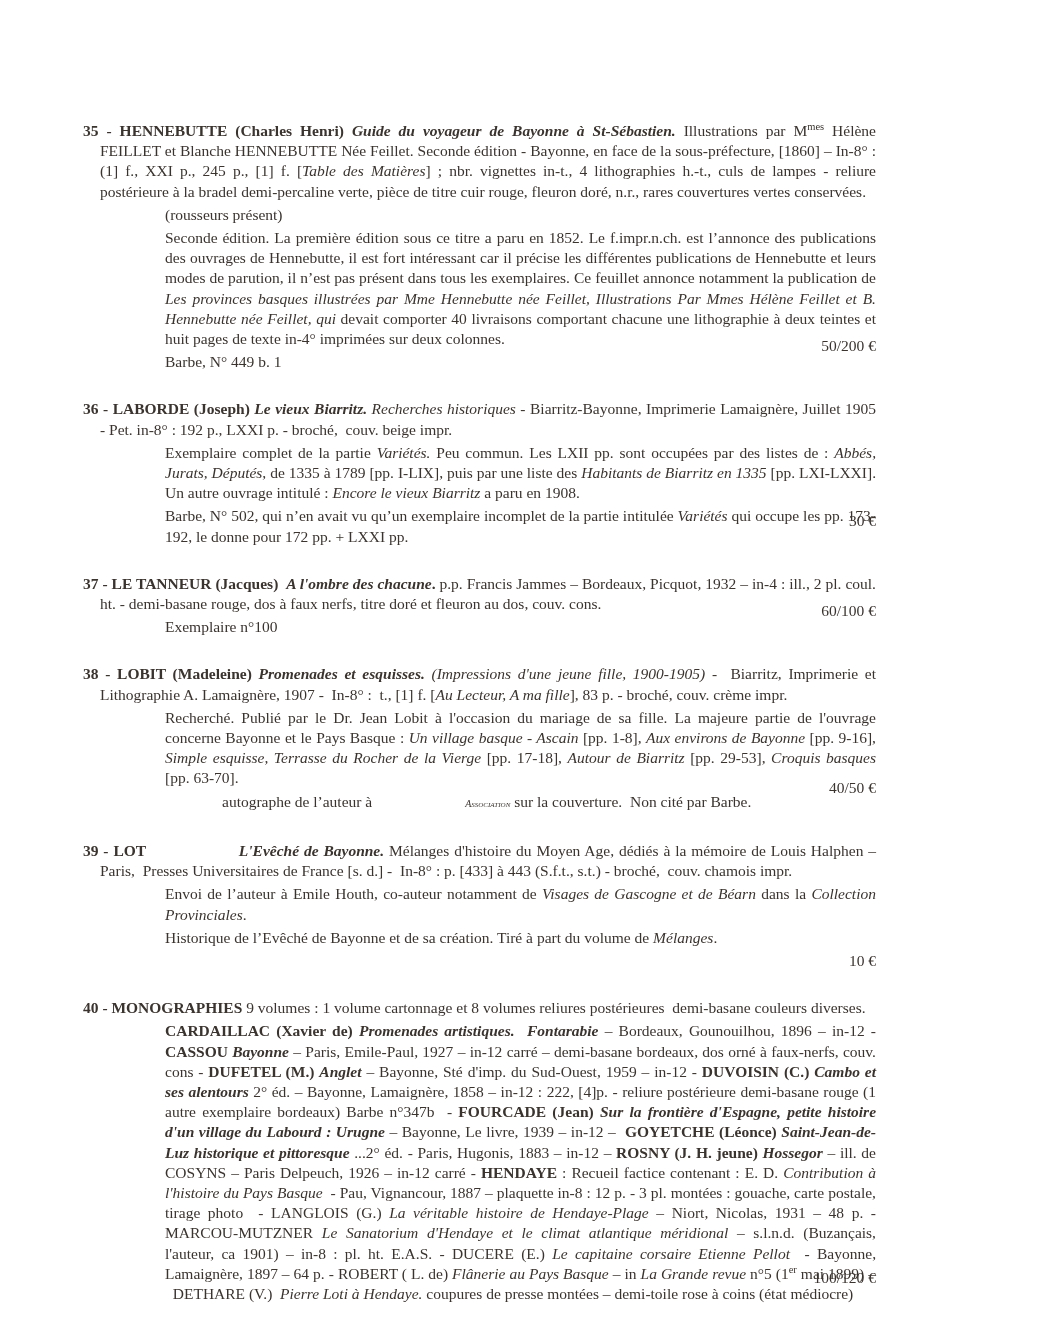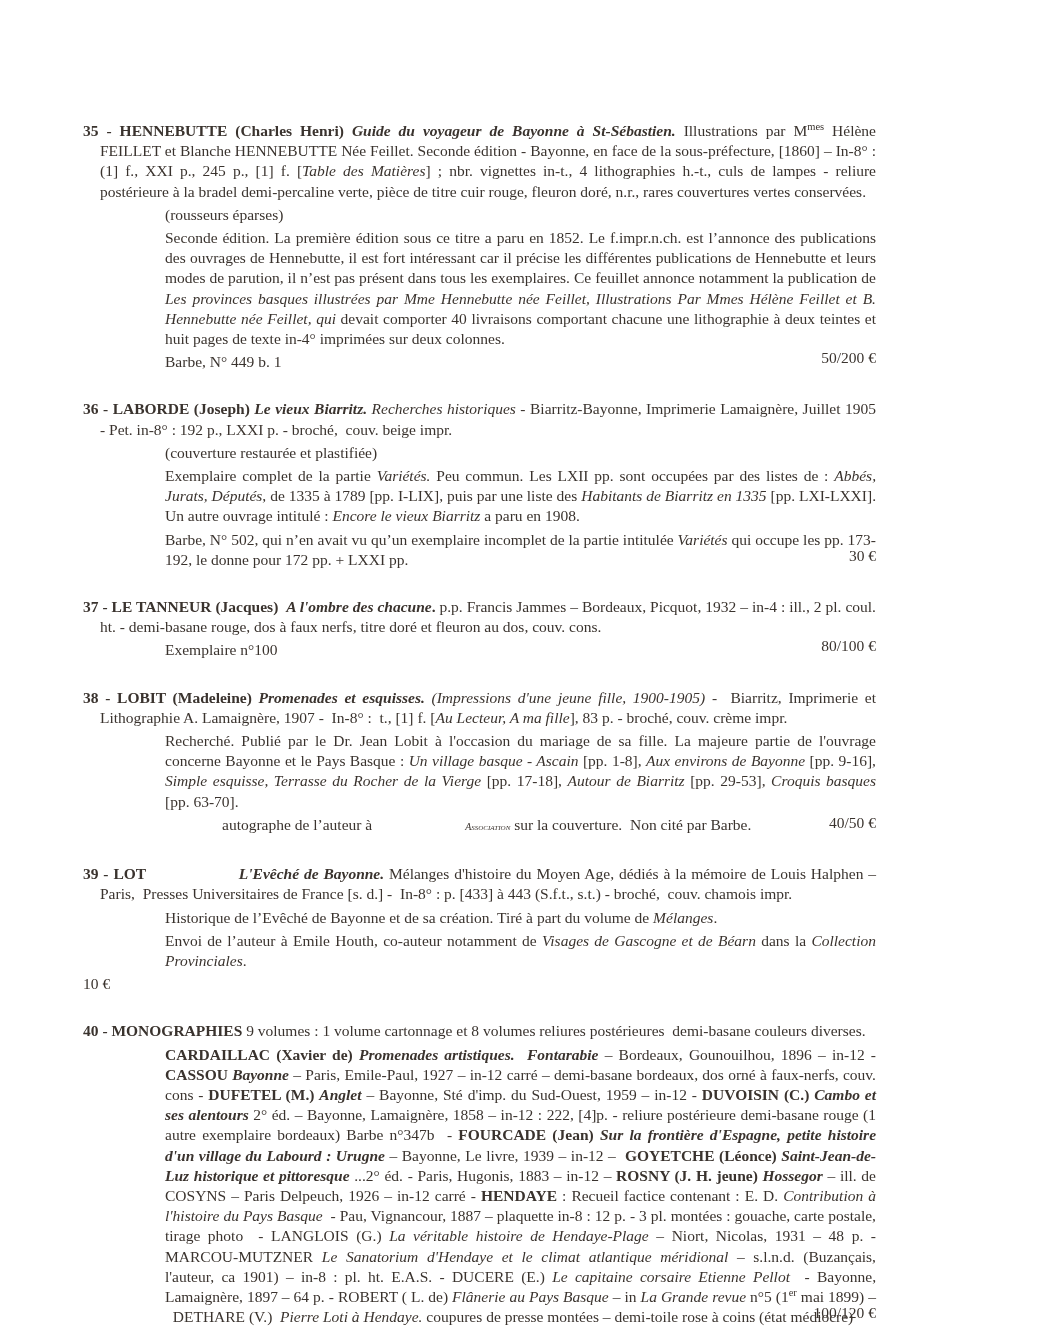--- a/index.html
+++ b/index.html
@@ -20,63 +20,62 @@
   .para{
     position:relative;
     margin:0 0 3px 0;
     font-size:15.5px;
     line-height:20.2px;
     text-align:justify;
   }
   .para-header{padding-left:17px;text-indent:-17px;}
   .para-note{margin-left:82px;}
   .para-note-deep{margin-left:139px;}
-  .para-price-line{text-align:left;}
+  .para-price-line{text-align:right;}
   .seg-r{font-style:normal;font-weight:normal;}
   .seg-b{font-weight:bold;}
   .seg-i{font-style:italic;}
   .seg-bi{font-weight:bold;font-style:italic;}
   .seg-sup{vertical-align:super;font-size:10.5px;line-height:0;}
   .seg-sci{font-style:italic;font-variant:small-caps;font-size:10px;}
   .price{
-    position:absolute;right:0;bottom:4px;
+    position:absolute;right:0;bottom:16px;
     font-style:normal;font-weight:normal;
     white-space:nowrap;
   }
 </style>
 </head>
 <body>
 
 <main class="page">
   <section id="entries">
       <article class="entry">
         <p class="para para-header"><span class="seg-b">35 - HENNEBUTTE (Charles Henri) </span><span class="seg-bi">Guide du voyageur de Bayonne à St-Sébastien.</span><span class="seg-r"> Illustrations par M</span><span class="seg-sup">mes</span><span class="seg-r"> Hélène FEILLET et Blanche HENNEBUTTE Née Feillet. Seconde édition - Bayonne, en face de la sous-préfecture, [1860] – In-8° : (1] f., XXI p., 245 p., [1] f. [</span><span class="seg-i">Table des Matières</span><span class="seg-r">] ; nbr. vignettes in-t., 4 lithographies h.-t., culs de lampes - reliure postérieure à la bradel demi-percaline verte, pièce de titre cuir rouge, fleuron doré, n.r., rares couvertures vertes conservées.</span></p>
-        <p class="para para-note"><span class="seg-r">(rousseurs éparses)</span></p>
+        <p class="para para-note"><span class="seg-r">(rousseurs présent)</span></p>
         <p class="para para-note"><span class="seg-r">Seconde édition. La première édition sous ce titre a paru en 1852. Le f.impr.n.ch. est l’annonce des publications des ouvrages de Hennebutte, il est fort intéressant car il précise les différentes publications de Hennebutte et leurs modes de parution, il n’est pas présent dans tous les exemplaires. Ce feuillet annonce notamment la publication de </span><span class="seg-i">Les provinces basques illustrées par Mme Hennebutte née Feillet, Illustrations Par Mmes Hélène Feillet et B. Hennebutte née Feillet, qui</span><span class="seg-r"> devait comporter 40 livraisons comportant chacune une lithographie à deux teintes et huit pages de texte in-4° imprimées sur deux colonnes.</span></p>
         <p class="para para-note"><span class="seg-r">Barbe, N° 449 b. 1</span><span class="price">50/200 €</span></p>
       </article>
       <article class="entry">
         <p class="para para-header"><span class="seg-b">36 - LABORDE (Joseph) </span><span class="seg-bi">Le vieux Biarritz.</span><span class="seg-i"> Recherches historiques</span><span class="seg-r"> - Biarritz-Bayonne, Imprimerie Lamaignère, Juillet 1905 - Pet. in-8° : 192 p., LXXI p. - broché,&nbsp; couv. beige impr.</span></p>
-        <p class="para para-note"><span class="seg-r">(couverture restaurée et plastifiée)</span></p>
         <p class="para para-note"><span class="seg-r">Exemplaire complet de la partie </span><span class="seg-i">Variétés.</span><span class="seg-r"> Peu commun. Les LXII pp. sont occupées par des listes de : </span><span class="seg-i">Abbés, Jurats, Députés</span><span class="seg-r">, de 1335 à 1789 [pp. I-LIX], puis par une liste des </span><span class="seg-i">Habitants de Biarritz en 1335</span><span class="seg-r"> [pp. LXI-LXXI]. Un autre ouvrage intitulé : </span><span class="seg-i">Encore le vieux Biarritz</span><span class="seg-r"> a paru en 1908.</span></p>
         <p class="para para-note"><span class="seg-r">Barbe, N° 502, qui n’en avait vu qu’un exemplaire incomplet de la partie intitulée </span><span class="seg-i">Variétés</span><span class="seg-r"> qui occupe les pp. 173-192, le donne pour 172 pp. + LXXI pp.</span><span class="price">30 €</span></p>
       </article>
       <article class="entry">
         <p class="para para-header"><span class="seg-b">37 - LE TANNEUR (Jacques)&nbsp; </span><span class="seg-bi">A l'ombre des chacune</span><span class="seg-b">.</span><span class="seg-r"> p.p. Francis Jammes – Bordeaux, Picquot, 1932 – in-4 : ill., 2 pl. coul. ht. - demi-basane rouge, dos à faux nerfs, titre doré et fleuron au dos, couv. cons.</span></p>
-        <p class="para para-note"><span class="seg-r">Exemplaire n°100</span><span class="price">80/100 €</span></p>
+        <p class="para para-note"><span class="seg-r">Exemplaire n°100</span><span class="price">60/100 €</span></p>
       </article>
       <article class="entry">
         <p class="para para-header"><span class="seg-b">38 - LOBIT (Madeleine) </span><span class="seg-bi">Promenades et esquisses.</span><span class="seg-i"> (Impressions d'une jeune fille, 1900-1905) -</span><span class="seg-r">&nbsp; Biarritz, Imprimerie et Lithographie A. Lamaignère, 1907 -&nbsp; In-8° :&nbsp; t., [1] f. [</span><span class="seg-i">Au Lecteur, A ma fille</span><span class="seg-r">], 83 p. - broché, couv. crème impr.</span></p>
         <p class="para para-note"><span class="seg-r">Recherché. Publié par le Dr. Jean Lobit à l'occasion du mariage de sa fille. La majeure partie de l'ouvrage concerne Bayonne et le Pays Basque : </span><span class="seg-i">Un village basque - Ascain</span><span class="seg-r"> [pp. 1-8], </span><span class="seg-i">Aux environs de Bayonne</span><span class="seg-r"> [pp. 9-16], </span><span class="seg-i">Simple esquisse, Terrasse du Rocher de la Vierge</span><span class="seg-r"> [pp. 17-18], </span><span class="seg-i">Autour de Biarritz</span><span class="seg-r"> [pp. 29-53], </span><span class="seg-i">Croquis basques</span><span class="seg-r"> [pp. 63-70].</span></p>
         <p class="para para-note-deep"><span class="seg-r">autographe de l’auteur à&nbsp;&nbsp;&nbsp;&nbsp;&nbsp;&nbsp;&nbsp;&nbsp;&nbsp;&nbsp;&nbsp;&nbsp;&nbsp;&nbsp;&nbsp;&nbsp;&nbsp;&nbsp;&nbsp;&nbsp;&nbsp;&nbsp;&nbsp;&nbsp;</span><span class="seg-sci">Association</span><span class="seg-r"> sur la couverture.&nbsp; Non cité par Barbe.</span><span class="price">40/50 €</span></p>
       </article>
       <article class="entry">
         <p class="para para-header"><span class="seg-b">39 - LOT</span><span class="seg-r">&nbsp;&nbsp;&nbsp;&nbsp;&nbsp;&nbsp;&nbsp;&nbsp;&nbsp;&nbsp;&nbsp;&nbsp;&nbsp;&nbsp;&nbsp;&nbsp;&nbsp;&nbsp;&nbsp;</span><span class="seg-bi">L'Evêché de Bayonne.</span><span class="seg-r"> Mélanges d'histoire du Moyen Age, dédiés à la mémoire de Louis Halphen – Paris,&nbsp; Presses Universitaires de France [s. d.] -&nbsp; In-8° : p. [433] à 443 (S.f.t., s.t.) - broché,&nbsp; couv. chamois impr.</span></p>
+        <p class="para para-note"><span class="seg-r">Envoi de l’auteur à Emile Houth, co-auteur notamment de </span><span class="seg-i">Visages de Gascogne et de Béarn</span><span class="seg-r"> dans la </span><span class="seg-i">Collection Provinciales</span><span class="seg-r">.</span></p>
         <p class="para para-note"><span class="seg-r">Historique de l’Evêché de Bayonne et de sa création. Tiré à part du volume de </span><span class="seg-i">Mélanges</span><span class="seg-r">.</span></p>
-        <p class="para para-note"><span class="seg-r">Envoi de l’auteur à Emile Houth, co-auteur notamment de </span><span class="seg-i">Visages de Gascogne et de Béarn</span><span class="seg-r"> dans la </span><span class="seg-i">Collection Provinciales</span><span class="seg-r">.</span></p>
         <p class="para para-price-line"><span class="seg-r">10 €</span></p>
       </article>
       <article class="entry">
         <p class="para para-header"><span class="seg-b">40 - MONOGRAPHIES </span><span class="seg-r">9 volumes : 1 volume cartonnage et 8 volumes reliures postérieures&nbsp; demi-basane couleurs diverses.</span></p>
         <p class="para para-note"><span class="seg-b">CARDAILLAC (Xavier de) </span><span class="seg-bi">Promenades artistiques.&nbsp; Fontarabie</span><span class="seg-r"> – Bordeaux, Gounouilhou, 1896 – in-12 - </span><span class="seg-b">CASSOU </span><span class="seg-bi">Bayonne</span><span class="seg-r"> – Paris, Emile-Paul, 1927 – in-12 carré – demi-basane bordeaux, dos orné à faux-nerfs, couv. cons - </span><span class="seg-b">DUFETEL (M.) </span><span class="seg-bi">Anglet</span><span class="seg-r"> – Bayonne, Sté d'imp. du Sud-Ouest, 1959 – in-12 - </span><span class="seg-b">DUVOISIN (C.) </span><span class="seg-bi">Cambo et ses alentours</span><span class="seg-r"> 2° éd. – Bayonne, Lamaignère, 1858 – in-12 : 222, [4]p. - reliure postérieure demi-basane rouge (1 autre exemplaire bordeaux) Barbe n°347b&nbsp; - </span><span class="seg-b">FOURCADE (Jean) </span><span class="seg-bi">Sur la frontière d'Espagne, petite histoire d'un village du Labourd : Urugne</span><span class="seg-r"> – Bayonne, Le livre, 1939 – in-12 –&nbsp; </span><span class="seg-b">GOYETCHE (Léonce) </span><span class="seg-bi">Saint-Jean-de-Luz historique et pittoresque</span><span class="seg-r"> ...2° éd. - Paris, Hugonis, 1883 – in-12 – </span><span class="seg-b">ROSNY (J. H. jeune) </span><span class="seg-bi">Hossegor</span><span class="seg-r"> – ill. de COSYNS – Paris Delpeuch, 1926 – in-12 carré - </span><span class="seg-b">HENDAYE</span><span class="seg-r"> : Recueil factice contenant : E. D. </span><span class="seg-i">Contribution à l'histoire du Pays Basque</span><span class="seg-r">&nbsp; - Pau, Vignancour, 1887 – plaquette in-8 : 12 p. - 3 pl. montées : gouache, carte postale, tirage photo&nbsp; - LANGLOIS (G.) </span><span class="seg-i">La véritable histoire de Hendaye-Plage</span><span class="seg-r"> – Niort, Nicolas, 1931 – 48 p. - MARCOU-MUTZNER </span><span class="seg-i">Le Sanatorium d'Hendaye et le climat atlantique méridional</span><span class="seg-r"> – s.l.n.d. (Buzançais, l'auteur, ca 1901) – in-8 : pl. ht. E.A.S. - DUCERE (E.) </span><span class="seg-i">Le capitaine corsaire Etienne Pellot</span><span class="seg-r">&nbsp; - Bayonne, Lamaignère, 1897 – 64 p. - ROBERT ( L. de) </span><span class="seg-i">Flânerie au Pays Basque</span><span class="seg-r"> – in </span><span class="seg-i">La Grande revue</span><span class="seg-r"> n°5 (1</span><span class="seg-sup">er</span><span class="seg-r"> mai 1899) –&nbsp; DETHARE (V.)&nbsp; </span><span class="seg-i">Pierre Loti à Hendaye.</span><span class="seg-r"> coupures de presse montées – demi-toile rose à coins (état médiocre)</span><span class="price">100/120 €</span></p>
       </article>
     </section>
 </main>
 
 </body></html>

